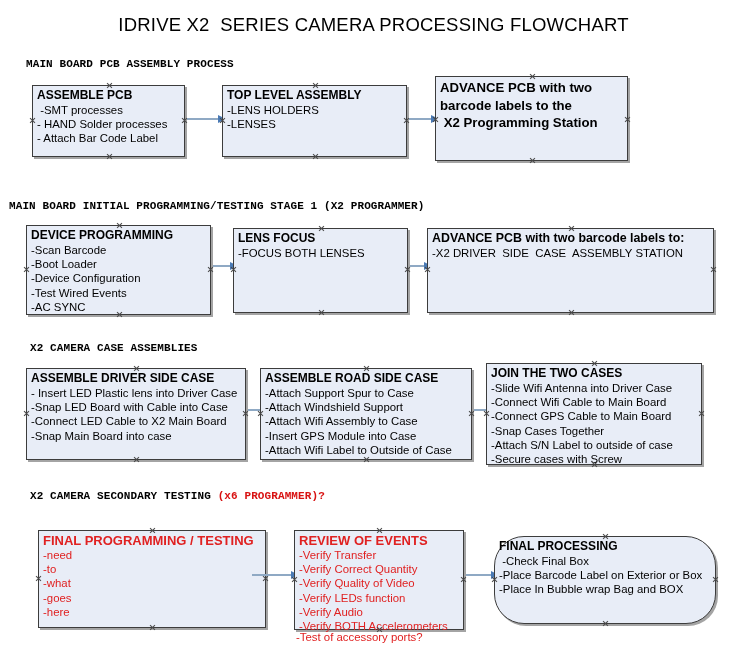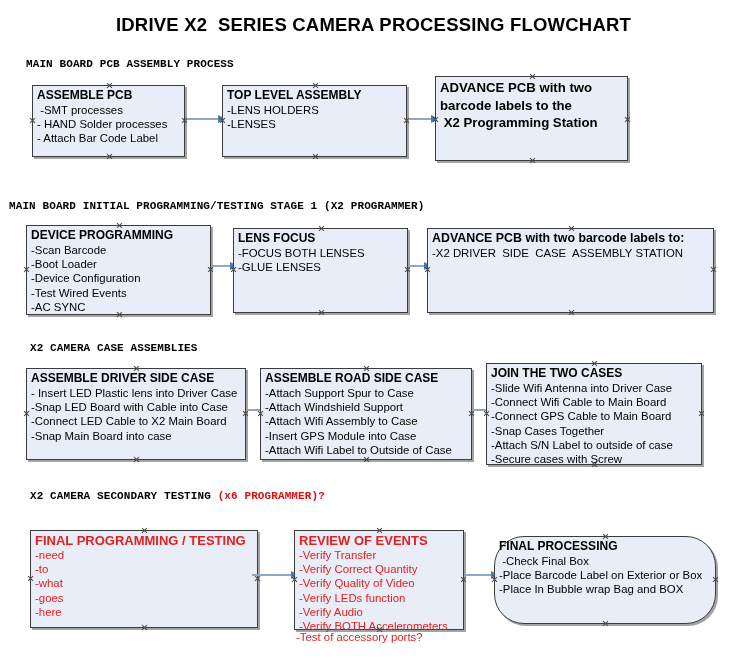--- a/index.html
+++ b/index.html
@@ -23,21 +23,21 @@
     height: 662px;
   }
 
   
   .doc-title {
     position: absolute;
     left: 0; top: 14px;
     width: 747px;
     text-align: center;
     font-size: 18.5px;
-    font-weight: bold;
+    font-weight: normal;
     letter-spacing: 0.2px;
     white-space: pre;
   }
   .section-title {
     position: absolute;
     font-size: 11px;
     font-weight: bold;
     letter-spacing: 0.1px;
     white-space: pre;
     font-family: Liberation Mono, monospace;
@@ -183,21 +183,20 @@
     <span class="handle" style="left:89px; bottom:-4px;"></span>
   </div>
 
   <div class="arrow" style="left:213px; top:265px; width:18px;">
     <span class="head"></span>
   </div>
 
   <div class="fbox" style="left:233px; top:228px; width:175px; height:85px;">
     <span class="hdr">LENS FOCUS</span>
     <span class="li">-FOCUS BOTH LENSES</span>
-    <span class="li">-GLUE LENSES</span>
     <span class="handle" style="left:-4px; top:37px;"></span>
     <span class="handle" style="right:-4px; top:37px;"></span>
     <span class="handle" style="left:84px; top:-4px;"></span>
     <span class="handle" style="left:84px; bottom:-4px;"></span>
   </div>
 
   <div class="arrow" style="left:410px; top:265px; width:15px;">
     <span class="head"></span>
   </div>
 
@@ -254,21 +253,21 @@
     <span class="li">-Attach S/N Label to outside of case</span>
     <span class="li">-Secure cases with Screw</span>
     <span class="handle" style="left:-4px; top:46px;"></span>
     <span class="handle" style="right:-4px; top:46px;"></span>
     <span class="handle" style="left:104px; top:-4px;"></span>
     <span class="handle" style="left:104px; bottom:-4px;"></span>
   </div>
 
   <div class="section-title" style="left:30px; top:490px;"><span>X2 CAMERA SECONDARY TESTING </span><span class="redpart">(x6 PROGRAMMER)?</span></div>
 
-  <div class="fbox red" style="left:30px; top:530px; width:228px; height:98px;">
+  <div class="fbox red" style="left:38px; top:530px; width:228px; height:98px;">
     <span class="hdr">FINAL PROGRAMMING / TESTING</span>
     <span class="li">-need</span>
     <span class="li">-to</span>
     <span class="li">-what</span>
     <span class="li">-goes</span>
     <span class="li">-here</span>
     <span class="handle" style="left:-4px; top:44px;"></span>
     <span class="handle" style="right:-4px; top:44px;"></span>
     <span class="handle" style="left:110px; top:-4px;"></span>
     <span class="handle" style="left:110px; bottom:-4px;"></span>

